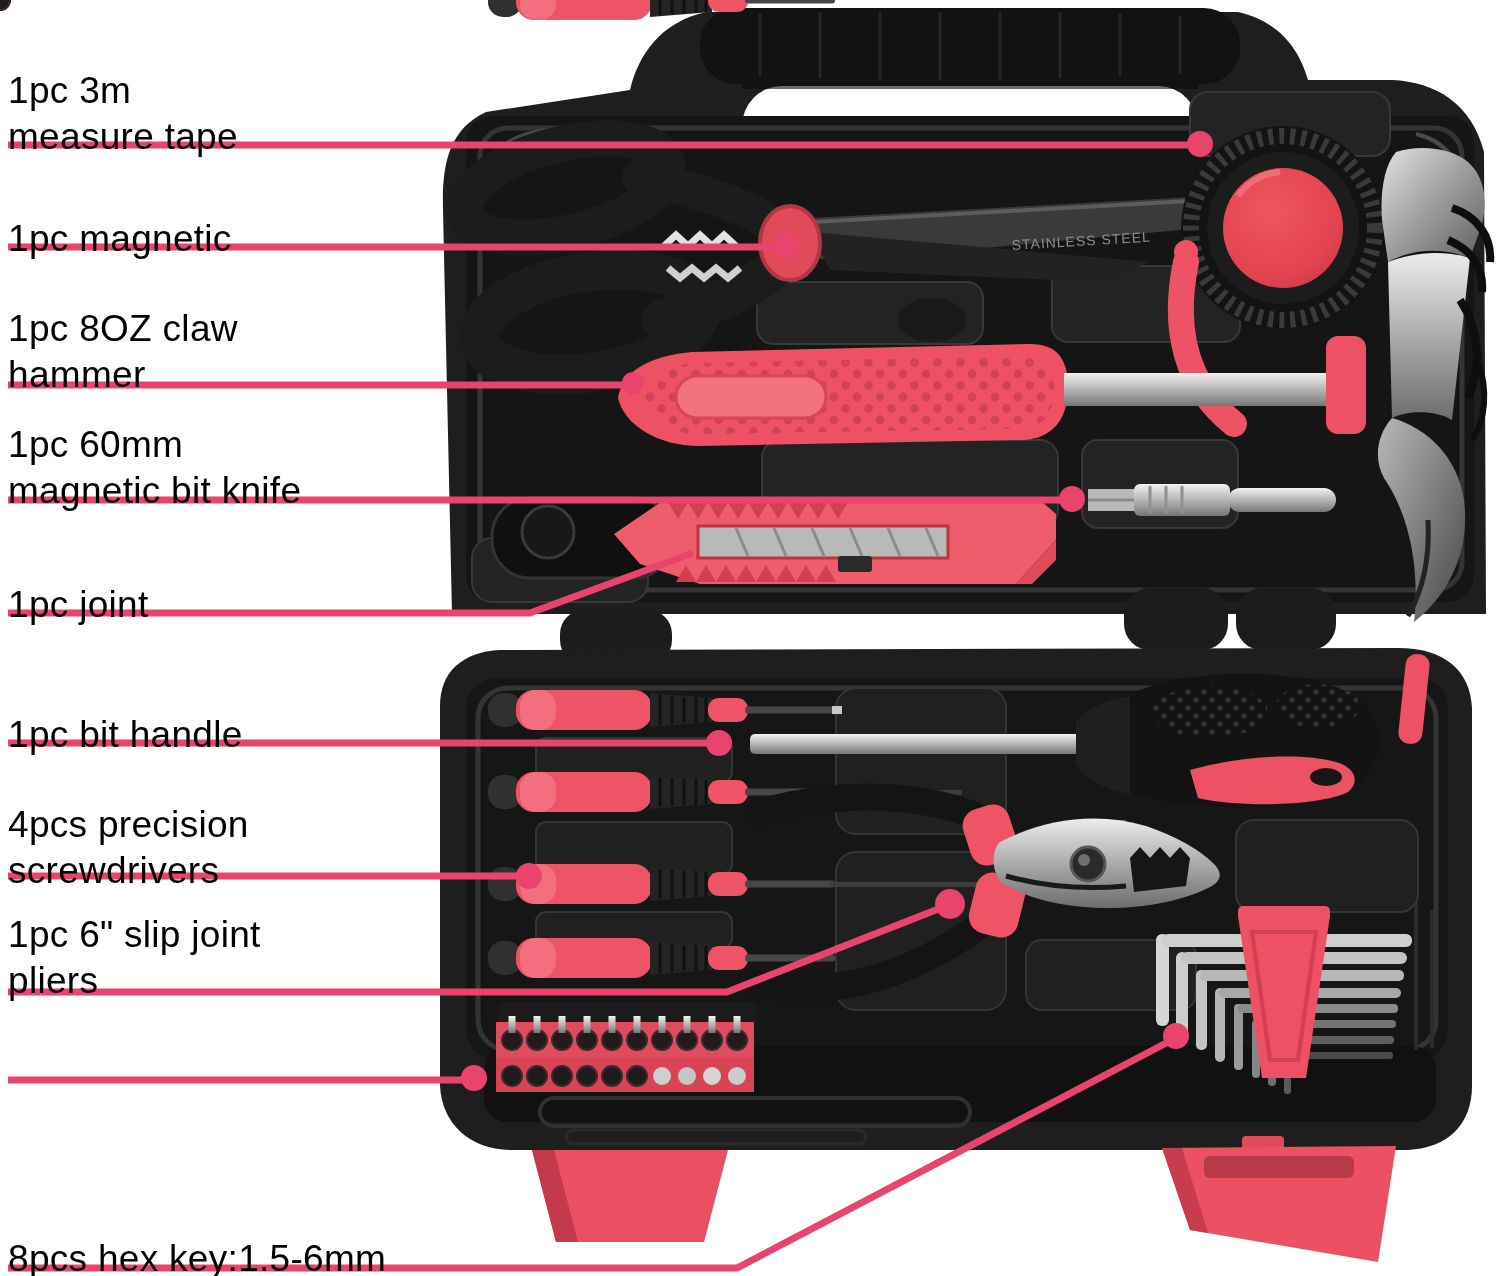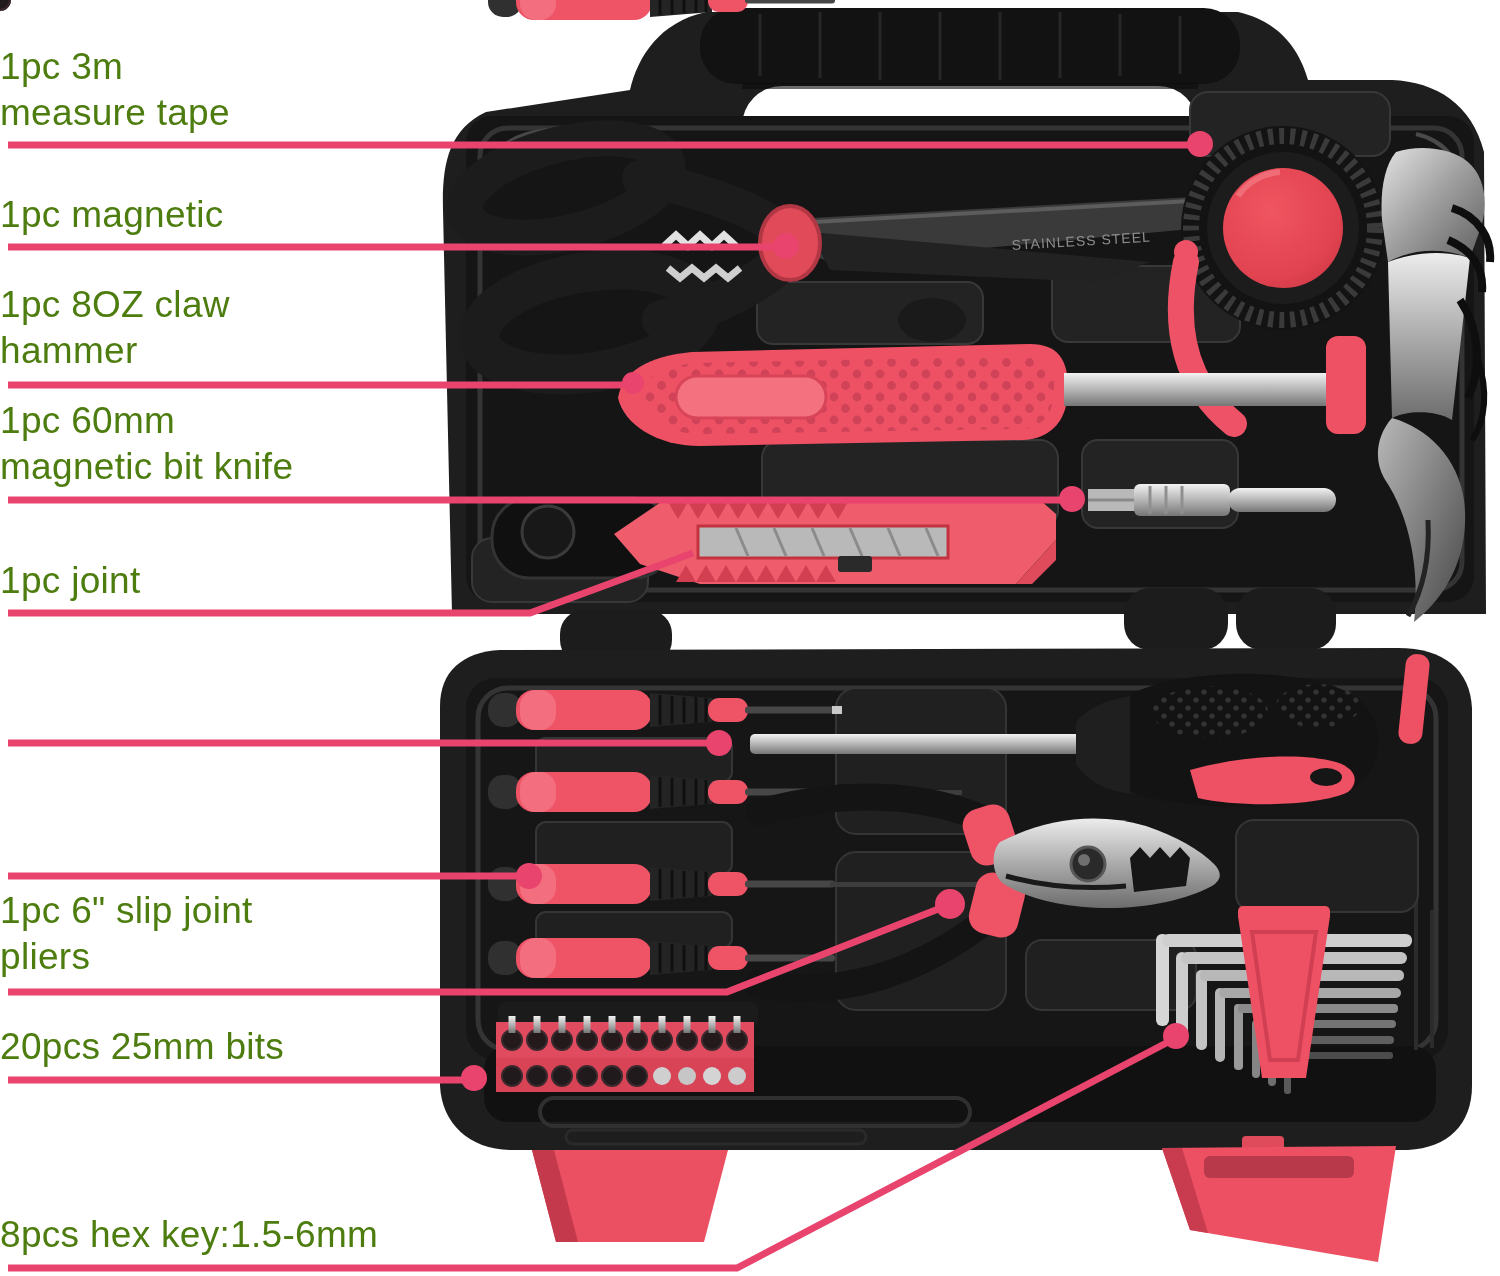--- a/index.html
+++ b/index.html
@@ -2,22 +2,22 @@
 <html><head>
 <meta charset="utf-8">
 <style>
   html,body{margin:0;padding:0;background:#ffffff;}
   .stage{
     position:relative;width:1500px;height:1276px;background:#ffffff;overflow:hidden;
     font-family:"Liberation Sans", sans-serif;
   }
   .scene{position:absolute;left:0;top:0;}
   .callout{
-    position:absolute;left:0;color:#4d7c0f;font-size:37px;line-height:46px;
-    font-weight:500;letter-spacing:.3px;white-space:pre-line;
+    position:absolute;left:8px;color:#000000;font-size:37px;line-height:46px;
+    font-weight:500;letter-spacing:.3px;white-space:pre-line;margin-top:24px;
   }
 </style>
 </head>
 <body>
 
 <div class="stage">
 
 <svg class="scene" width="1500" height="1276" viewBox="0 0 1500 1276">
   <defs>
     <linearGradient id="steelH" x1="0" y1="0" x2="0" y2="1">
@@ -334,18 +334,20 @@
 </svg>
 
 <div class="callout" style="top:44px">1pc 3m
 measure tape</div>
 <div class="callout" style="top:192px">1pc magnetic</div>
 <div class="callout" style="top:282px">1pc 8OZ claw
 hammer</div>
 <div class="callout" style="top:398px">1pc 60mm
 magnetic bit knife</div>
 <div class="callout" style="top:558px">1pc joint</div>
+<div class="callout" style="top:688px">1pc bit handle</div>
+<div class="callout" style="top:778px">4pcs precision
+screwdrivers</div>
 <div class="callout" style="top:888px">1pc 6" slip joint
 pliers</div>
-<div class="callout" style="top:1024px">20pcs 25mm bits</div>
 <div class="callout" style="top:1212px">8pcs hex key:1.5-6mm</div>
 
 </div>
 
 </body></html>

